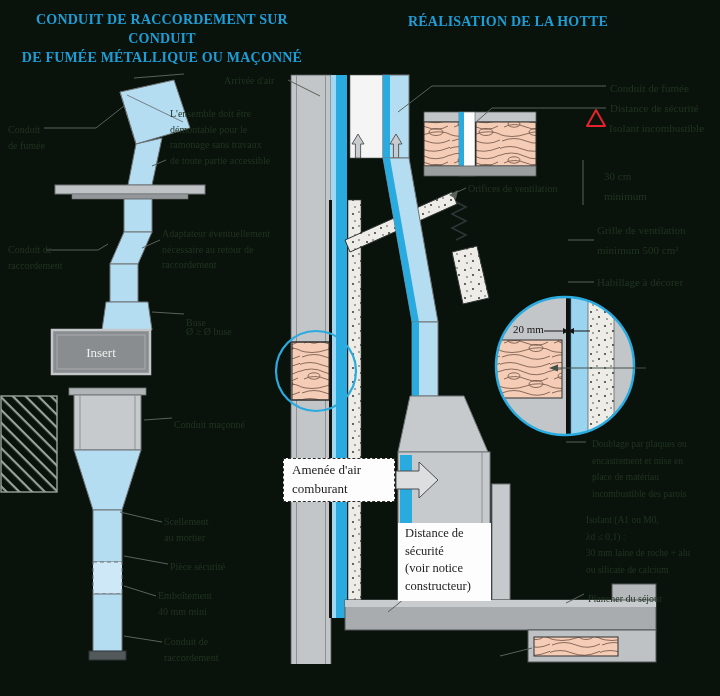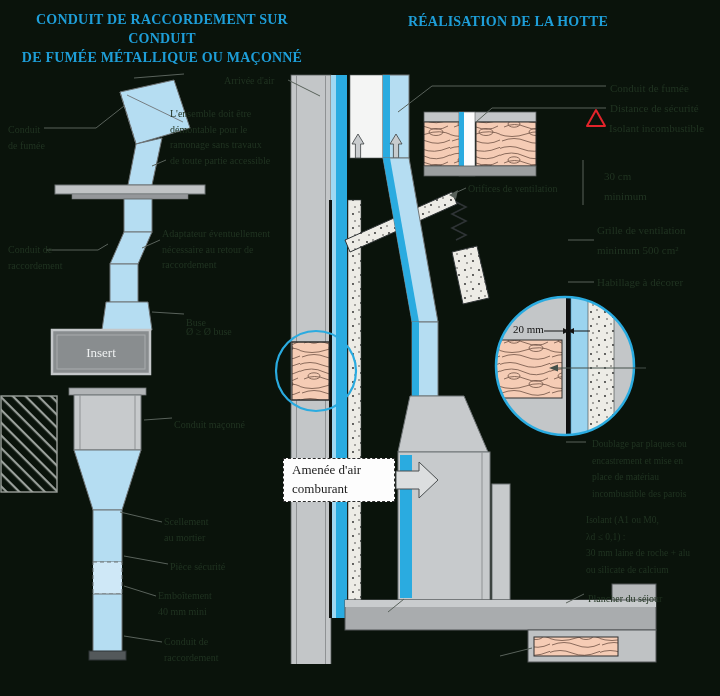--- a/index.html
+++ b/index.html
@@ -240,14 +240,18 @@
 incombustible des parois</div>
   <div class="lbl f95 lh16" style="left:586px;top:512px">Isolant (A1 ou M0,
 λd ≤ 0,1) :
 30 mm laine de roche + alu
 ou silicate de calcium</div>
   <div class="lbl f10" style="left:588px;top:588px">Plancher du séjour</div>
 
   <div id="mm20">20 mm</div>
   <div id="amenee" class="box">Amenée d'air
 comburant</div>
+  <div id="distance" class="box">Distance de
+sécurité
+(voir notice
+constructeur)</div>
 
 </div>
 
 </body></html>

